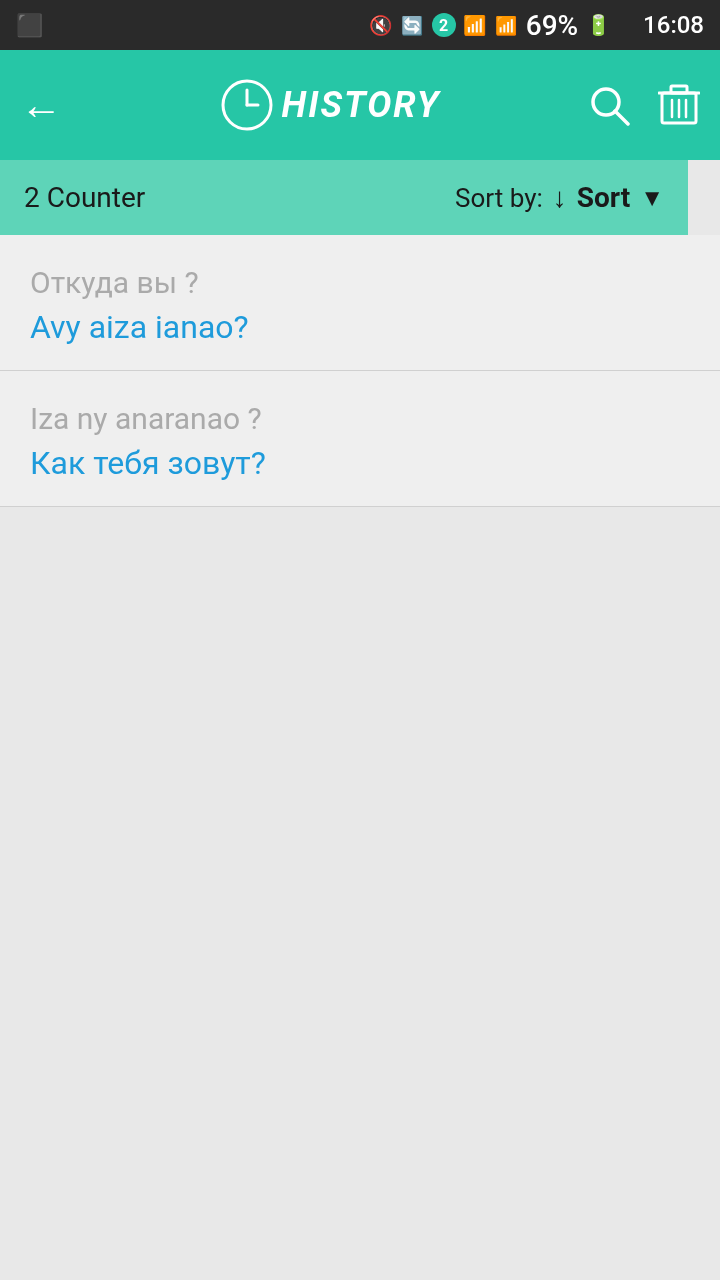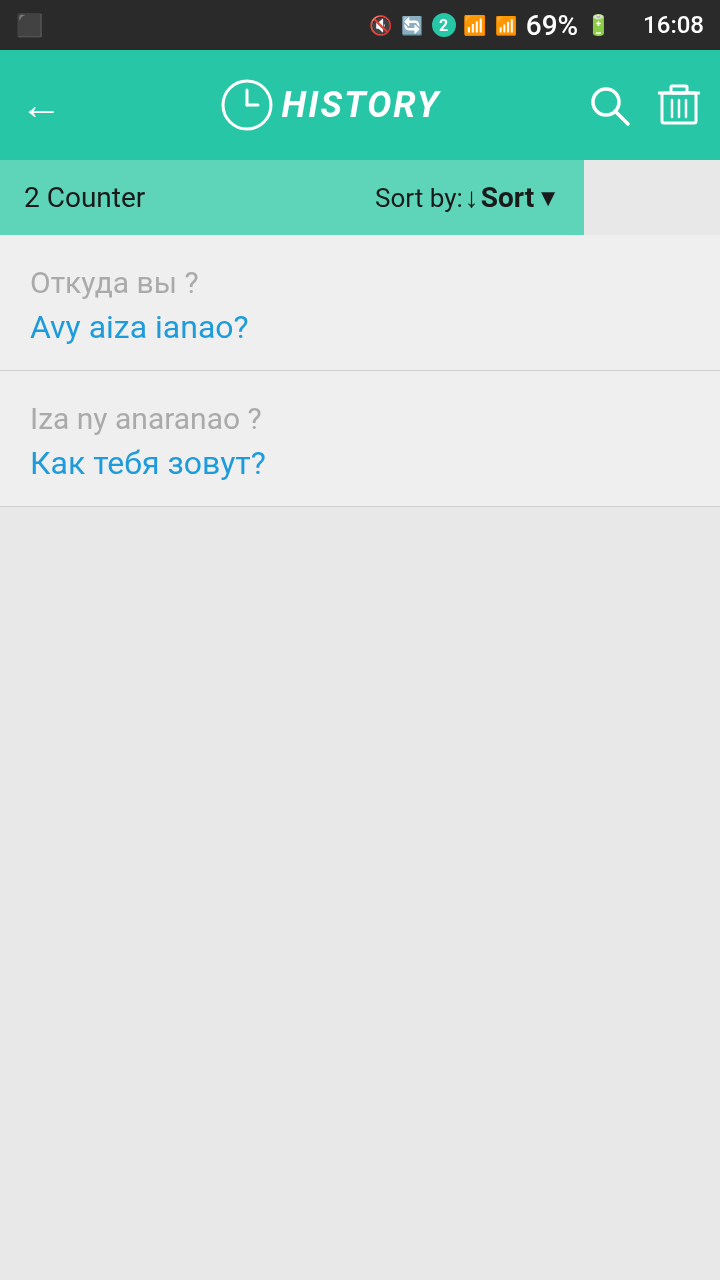--- a/index.html
+++ b/index.html
@@ -78,37 +78,37 @@
       letter-spacing: 2px;
     }
     .app-bar-actions {
       display: flex;
       align-items: center;
       gap: 28px;
     }
 
     
     .sort-bar {
-      width: 584px;
+      width: 688px;
       height: 75px;
       background: #5ED4B8;
       display: flex;
       align-items: center;
       padding: 0 24px;
       justify-content: space-between;
     }
     .counter-text {
       color: #1a1a1a;
       font-size: 28px;
       font-weight: 400;
     }
     .sort-controls {
       display: flex;
       align-items: center;
-      gap: 2px;
+      gap: 10px;
     }
     .sort-label {
       color: #1a1a1a;
       font-size: 26px;
     }
     .sort-arrow {
       color: #1a1a1a;
       font-size: 28px;
     }
     .sort-value {

